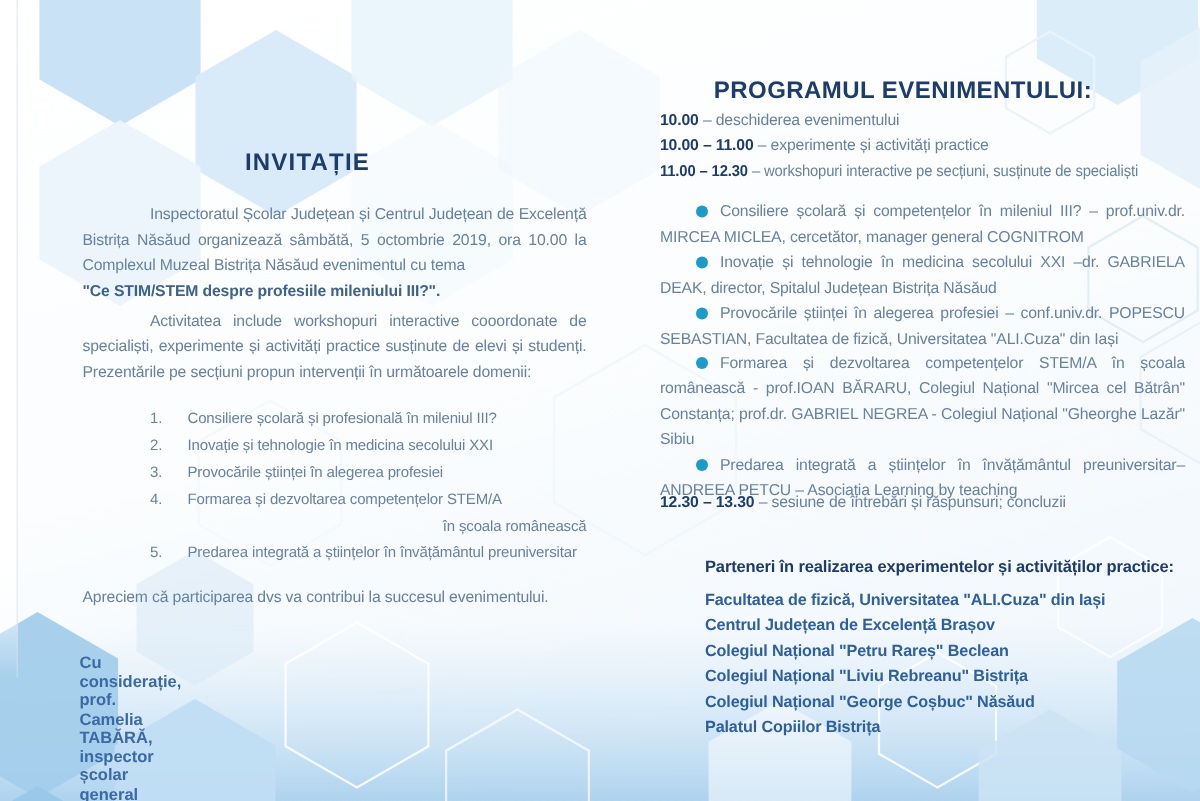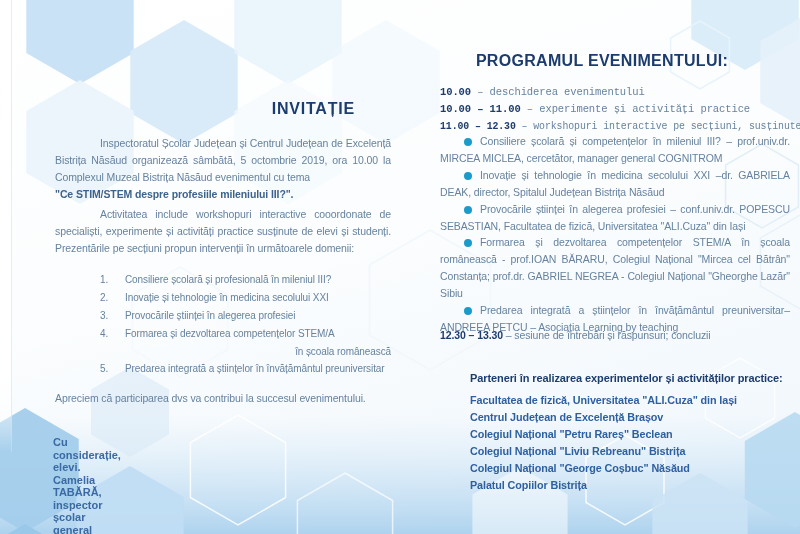--- a/index.html
+++ b/index.html
@@ -16,21 +16,21 @@
   .decor{position:absolute;inset:0;z-index:0;}
   .scan-strip{
     position:absolute;left:0;top:0;width:11px;height:452px;z-index:3;
     background:linear-gradient(180deg,#ffffff 0%,#ffffff 82%,rgba(255,255,255,0) 100%);
     border-right:1px solid rgba(215,222,230,.55);
   }
   .col{position:absolute;z-index:2;}
   
   .inv-title{
     position:absolute;left:55px;top:100px;width:300px;margin:0;
-    text-align:right;font-size:16px;font-weight:bold;letter-spacing:.8px;
+    text-align:center;font-size:16px;font-weight:bold;letter-spacing:.8px;
     color:#1d3c6e;
   }
   .inv-p{
     position:absolute;left:55px;width:336px;margin:0;
     font-size:10.5px;line-height:17px;letter-spacing:-.1px;
     color:#66829f;text-align:justify;
   }
   .inv-p.indent{text-indent:45px;}
   #p1{top:135px;}
   #theme{top:186px;font-weight:bold;color:#3f628b;text-align:left;white-space:nowrap;}
@@ -47,21 +47,21 @@
   
   .prog-title{
     position:absolute;left:440px;top:48px;width:316px;margin:4px;
     text-align:center;font-size:16px;font-weight:bold;letter-spacing:.3px;
     color:#1d3c6e;white-space:nowrap;
   }
   .prog{position:absolute;left:440px;width:350px;font-size:10.5px;letter-spacing:-.1px;color:#66829f;}
   .sched{margin:0;line-height:17px;white-space:nowrap;}
   .sched b{color:#1d3c6e;font-weight:bold;}
   .squeeze{transform:scaleX(.94);transform-origin:left center;}
-  #schedule{top:84px;font-family:Liberation Mono, monospace;}
+  #schedule{top:72px;}
   #bullets{top:133px;}
   .bullet{margin:0;text-indent:24px;text-align:justify;line-height:16.9px;}
   .dot{
     display:inline-block;width:8px;height:8px;border-radius:50%;
     background:#1a9bc9;margin-right:8px;vertical-align:-1px;
   }
   #closing-sched{top:327px;}
   .partners-title{
     position:absolute;left:440px;top:372px;width:350px;margin:0;
     font-size:11px;font-weight:bold;color:#1d3c6e;letter-spacing:-.1px;white-space:nowrap;padding-left:30px;
@@ -143,21 +143,21 @@
       <div class="li-row">
         <span class="li-num">5.</span>
         <span>Predarea integrată a științelor în învățământul preuniversitar</span>
       </div>
     </div>
 
     <p class="inv-p" id="closing">Apreciem că participarea dvs va contribui la succesul evenimentului.</p>
 
     <div class="signature">
       <div>Cu considerație,</div>
-      <div>elevi. Camelia TABĂRĂ,</div>
+      <div>prof. Camelia TABĂRĂ,</div>
       <div>inspector școlar general</div>
     </div>
   </div>
 
   <div class="col">
     <h2 class="prog-title">PROGRAMUL EVENIMENTULUI:</h2>
 
     <div class="prog" id="schedule">
       <p class="sched"><b>10.00</b> <span>– deschiderea evenimentului</span></p>
       <p class="sched"><b>10.00 – 11.00</b> <span>– experimente și activități practice</span></p>

